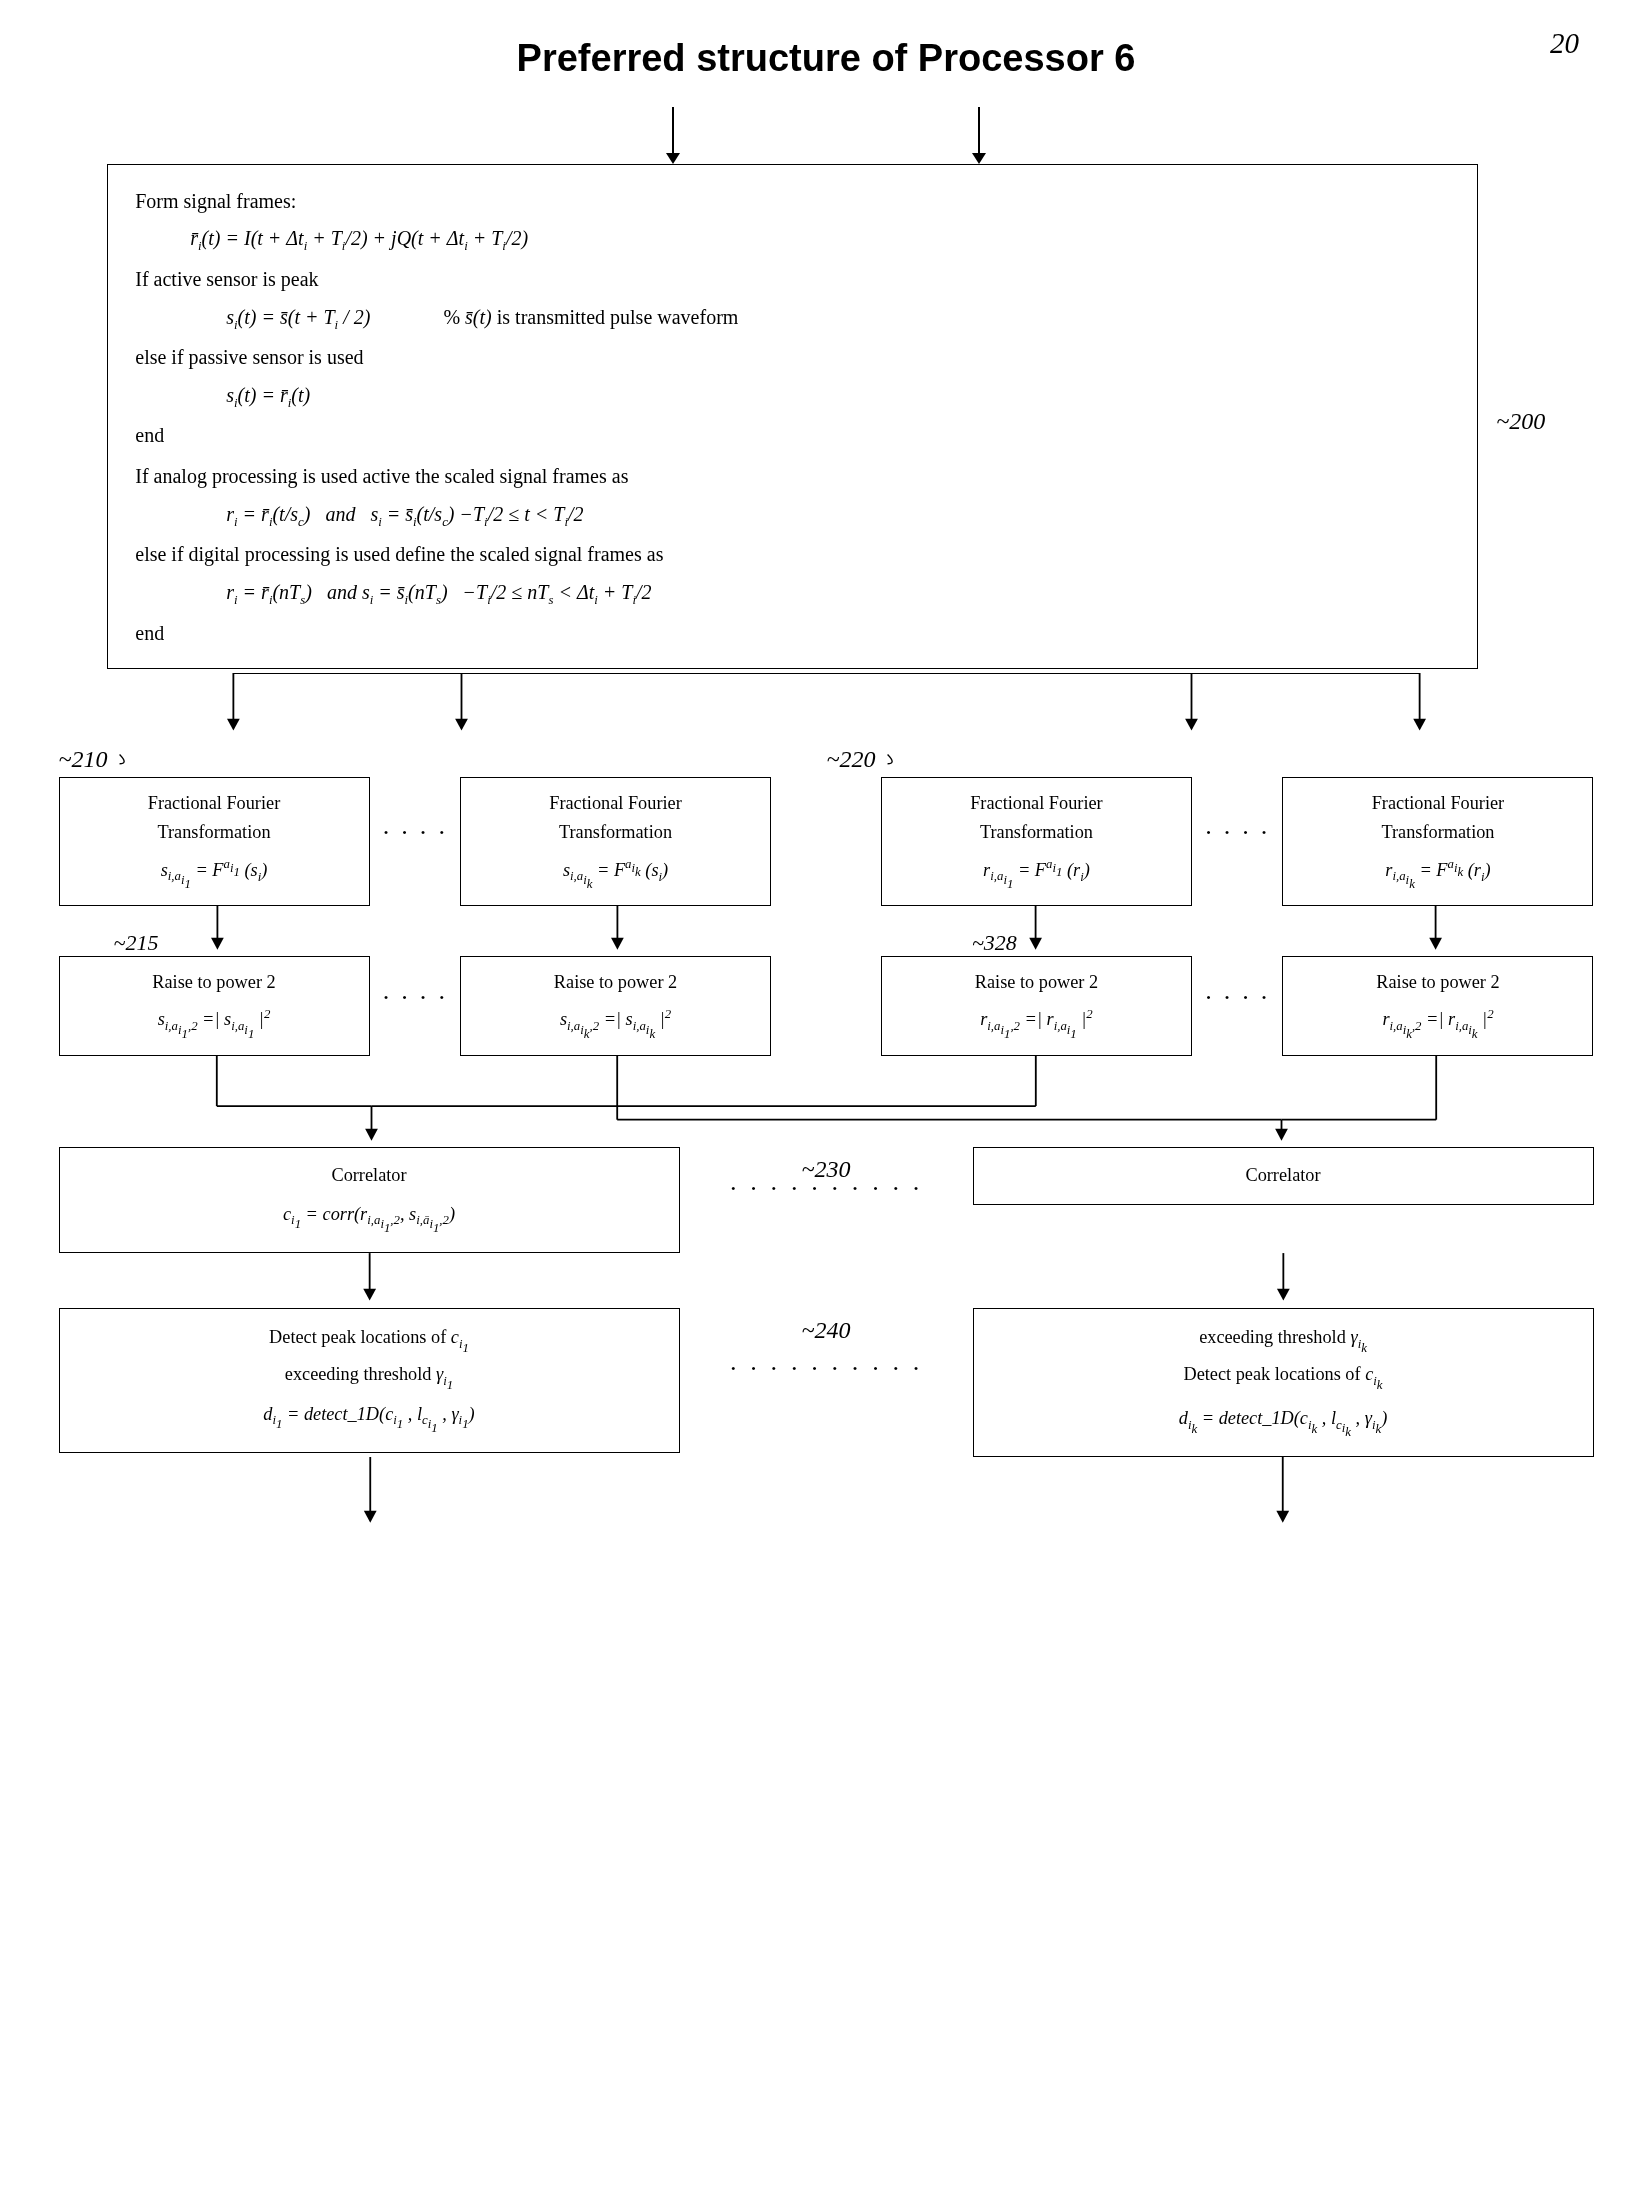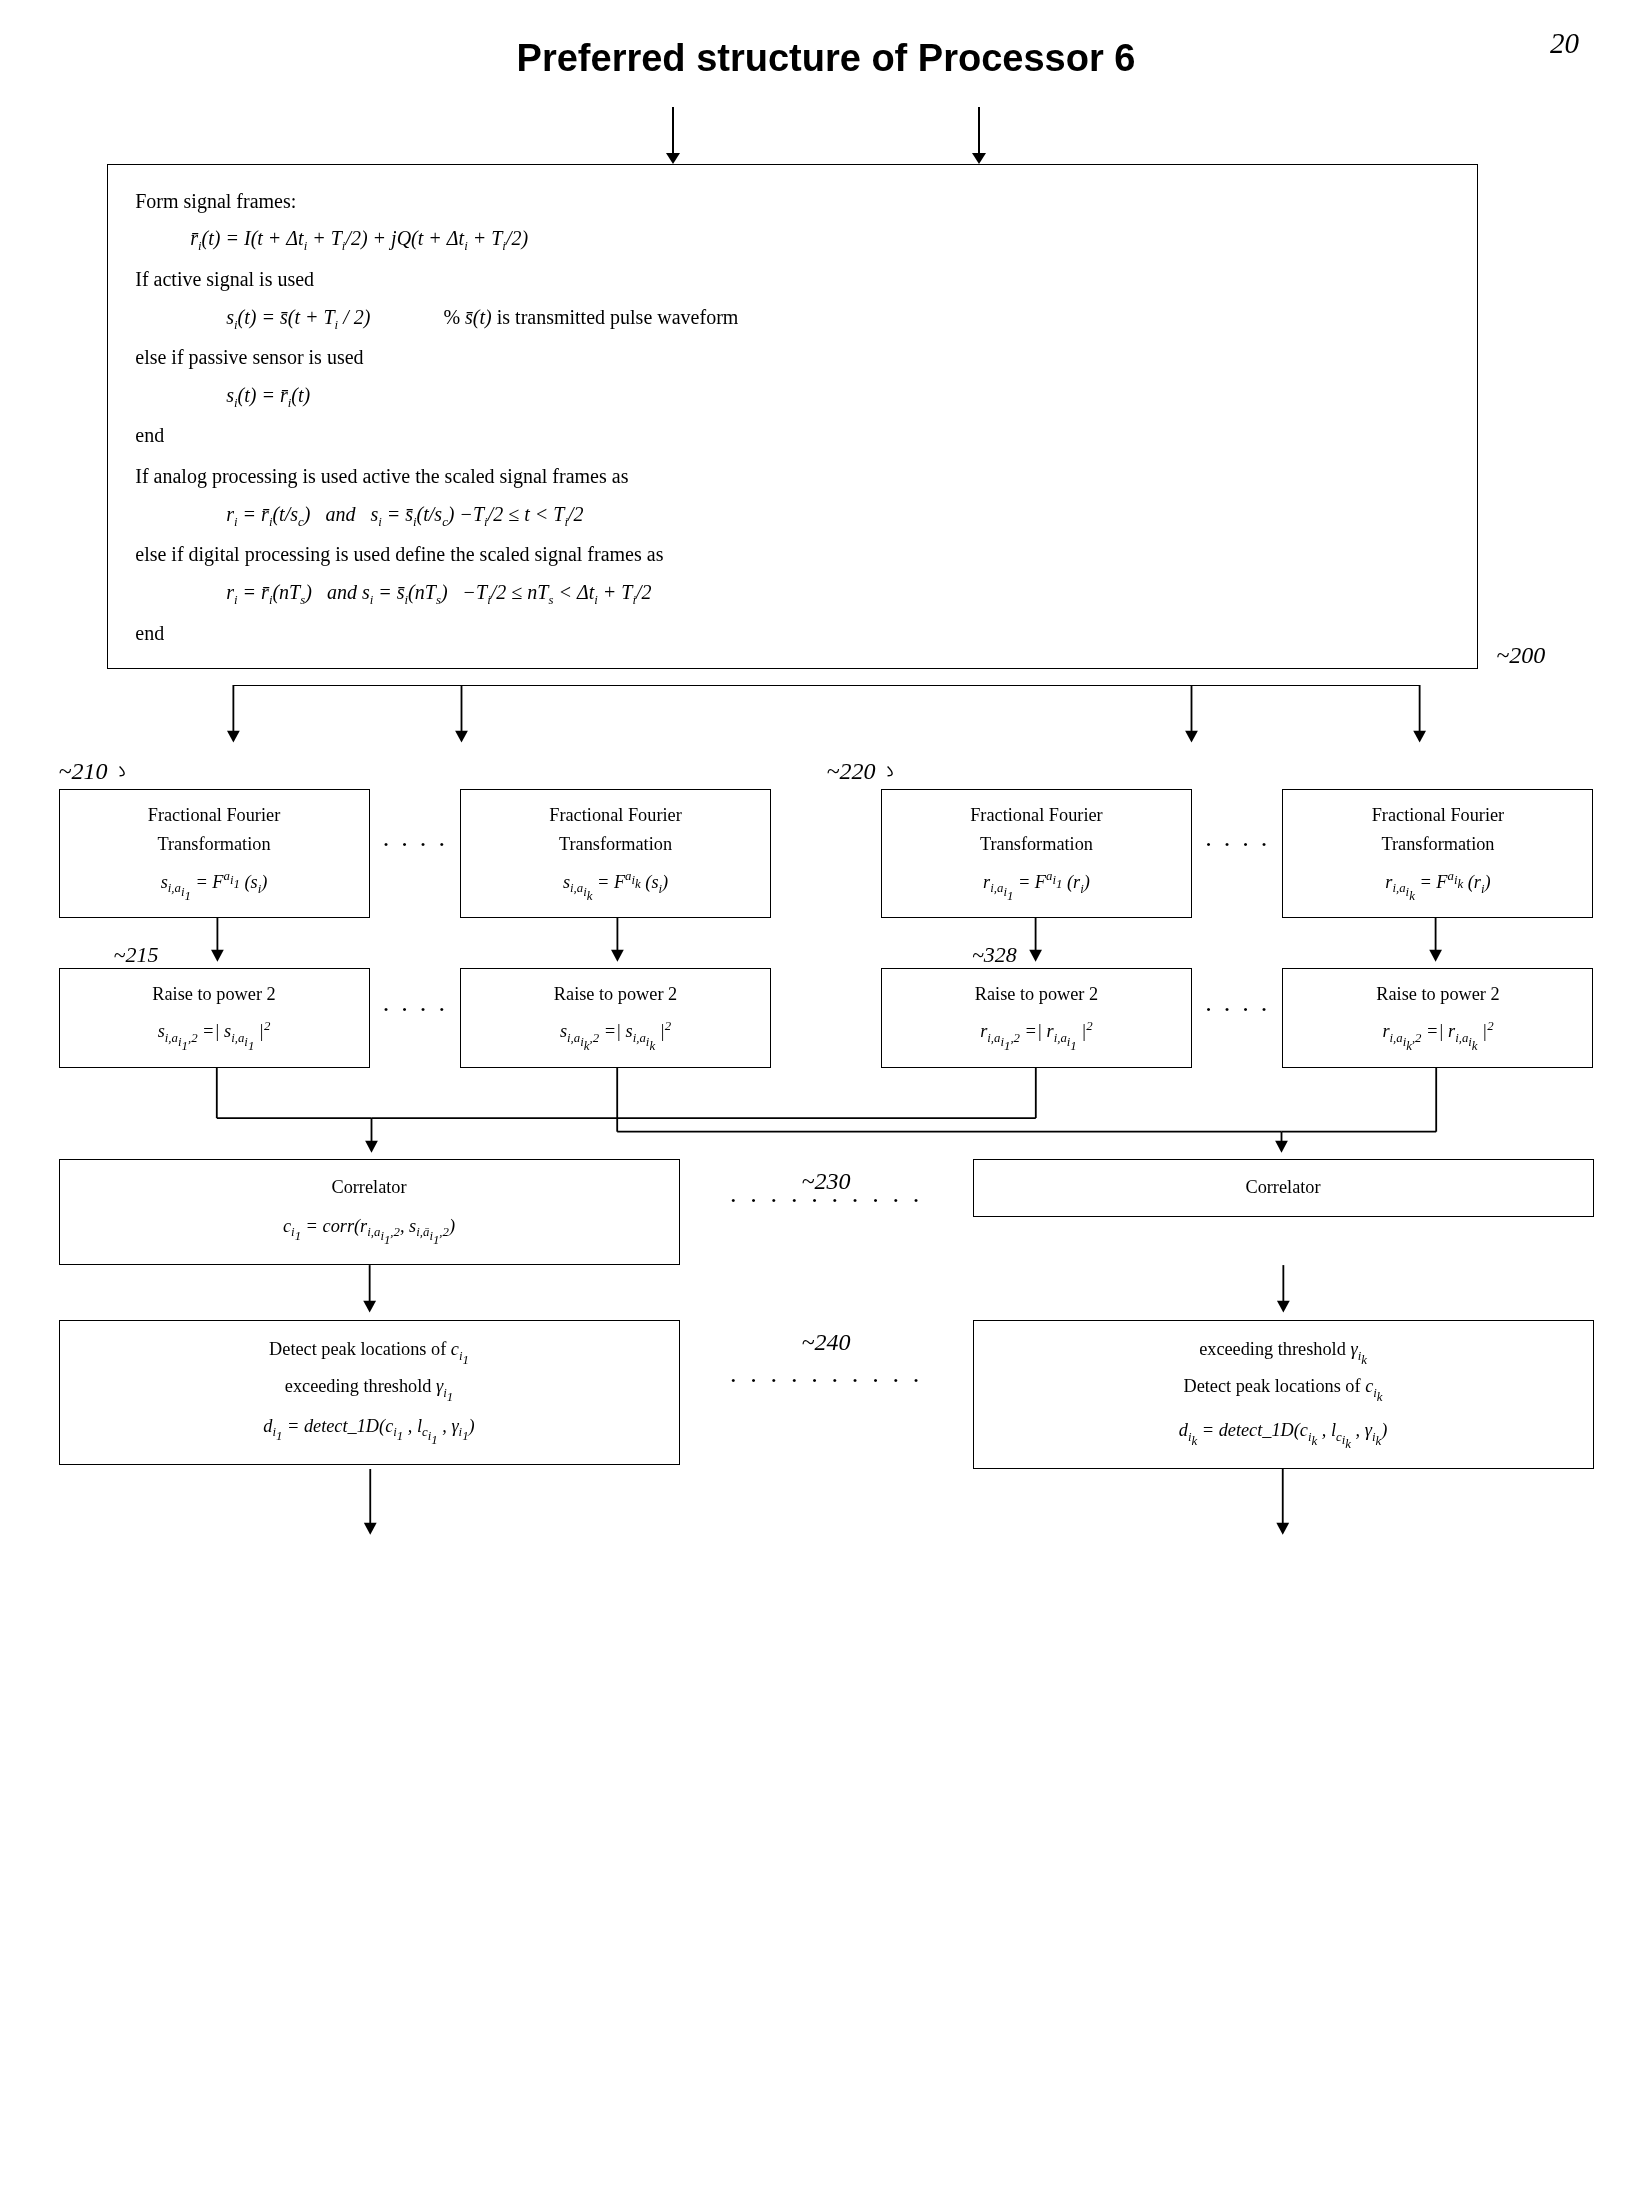--- a/index.html
+++ b/index.html
@@ -24,23 +24,23 @@
       text-align: center;
       font-size: 38px;
       font-weight: bold;
       margin-bottom: 27.4px;
       font-family: Arial, sans-serif;
     }
 
     
     .box-200-wrapper {
       display: flex;
-      align-items: flex-end;
+      align-items: center;
       justify-content: center;
-      margin-bottom: 16px;
+      margin-bottom: 4px;
     }
 
     .box-200 {
       border: 1.8px solid #000;
       padding: 18.3px 27.4px;
       width: 1371px;
       font-size: 20px;
       line-height: 1.7;
       position: relative;
     }
@@ -145,21 +145,21 @@
     <div class="arrow-tip-down"></div>
   </div>
 </div>
 
 <div class="box-200-wrapper">
   <div class="box-200">
     <div style="margin-bottom:3.7px;">Form signal frames:</div>
     <div style="margin-left:55px; font-style:italic; margin-bottom:3.7px;">
       <em>r̄<sub>i</sub>(t) = I(t + Δt<sub>i</sub> + T<sub>i</sub>/2) + jQ(t + Δt<sub>i</sub> + T<sub>i</sub>/2)</em>
     </div>
-    <div style="margin-bottom:3.7px;">If active signal is used</div>
+    <div style="margin-bottom:3.7px;">If active sensor is peak</div>
     <div style="margin-left:91px; font-style:italic; margin-bottom:3.7px; display:flex; align-items:baseline; gap:73px;">
       <span><em>s<sub>i</sub>(t) = s̄(t + T<sub>i</sub> / 2)</em></span>
       <span style="font-style:normal;">% <em>s̄(t)</em> is transmitted pulse waveform</span>
     </div>
     <div style="margin-bottom:3.7px;">else if passive sensor is used</div>
     <div style="margin-left:91px; font-style:italic; margin-bottom:3.7px;">
       <em>s<sub>i</sub>(t) = r̄<sub>i</sub>(t)</em>
     </div>
     <div style="margin-bottom:7.3px;">end</div>
     <div style="margin-bottom:3.7px;">If analog processing is used active the scaled signal frames as</div>

